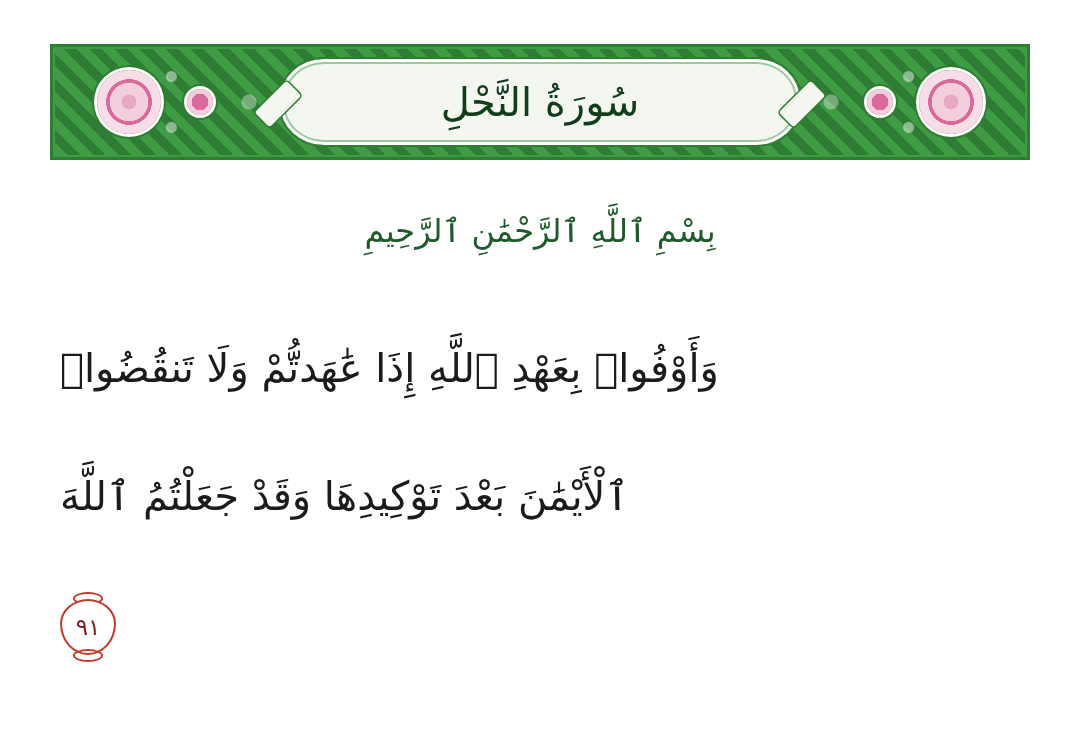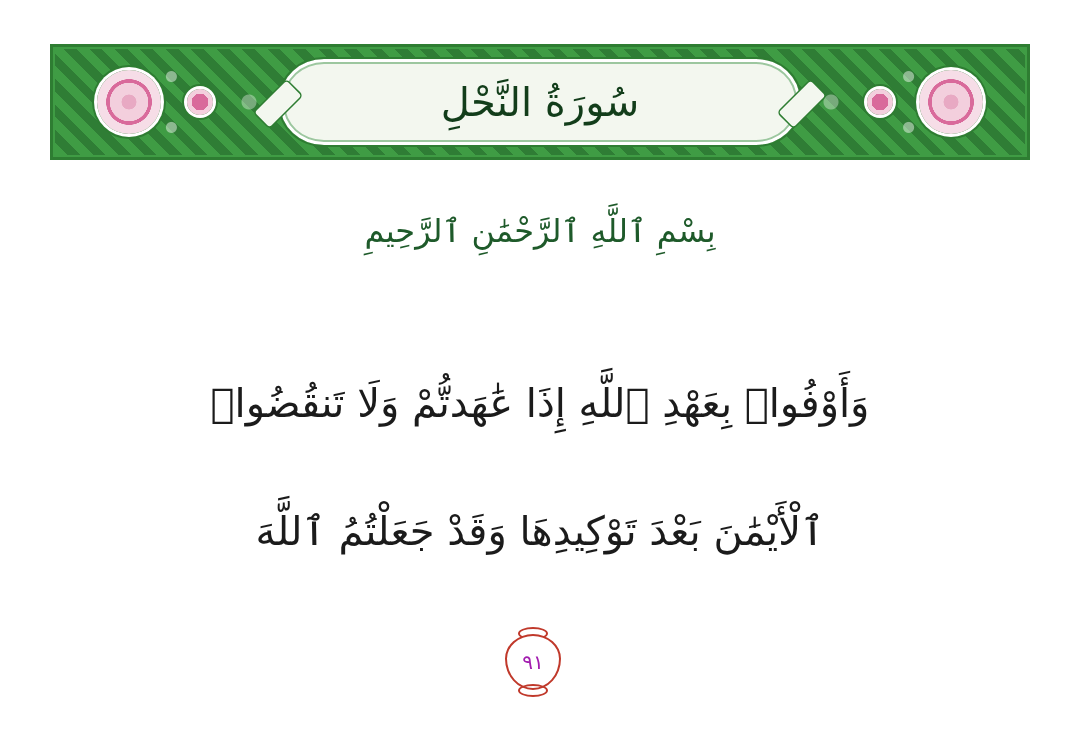--- a/index.html
+++ b/index.html
@@ -133,23 +133,23 @@
     color: #1e5a2a;
     direction: rtl;
     white-space: nowrap;
   }
 
   
   .ayah-block {
     position: absolute;
     left: 60px;
     right: 60px;
-    top: 339px;
-    direction: rtl;
-    text-align: center;
+    top: 304px;
+    direction: rtl;
+    text-align: left;
   }
   .ayah-line {
     font-size: 40px;
     line-height: 128px;
     color: #1b1b1b;
     white-space: nowrap;
     direction: rtl;
   }
   .ayah-line.with-marker {
     position: relative;
@@ -182,22 +182,22 @@
     border-radius: 50%;
   }
   .verse-marker .flourish-top { top: -7px; }
   .verse-marker .flourish-bottom { bottom: -7px; }
   .verse-marker .num {
     position: absolute;
     inset: 0;
     display: flex;
     align-items: center;
     justify-content: center;
-    font-size: 20px;
-    color: #a21caf;
+    font-size: 23px;
+    color: #7f1d1d;
     direction: rtl;
   }
 </style>
 </head>
 <body>
 
 <div class="page">
 
   <div class="surah-banner">
     <div class="surah-banner-inner">

